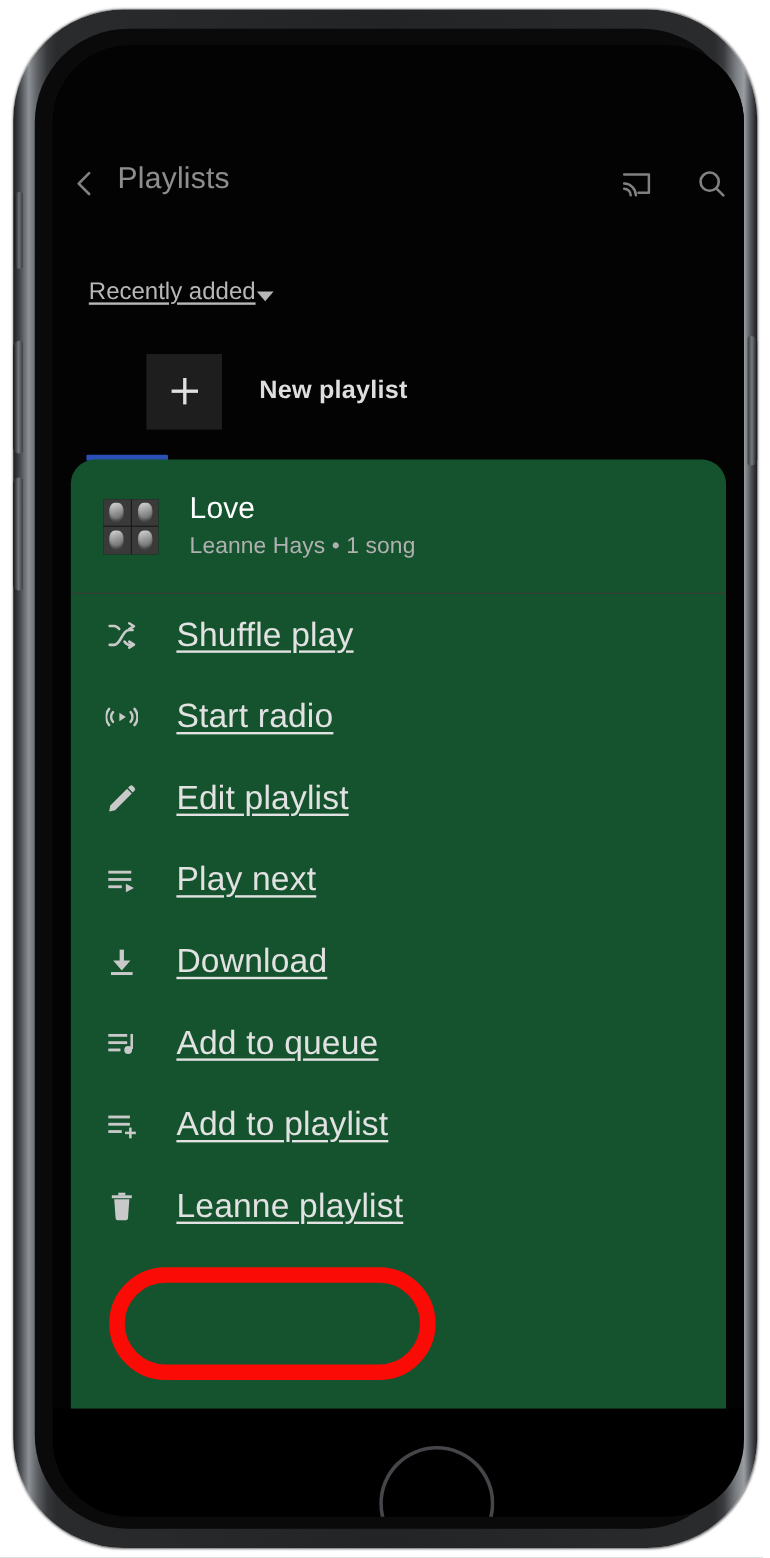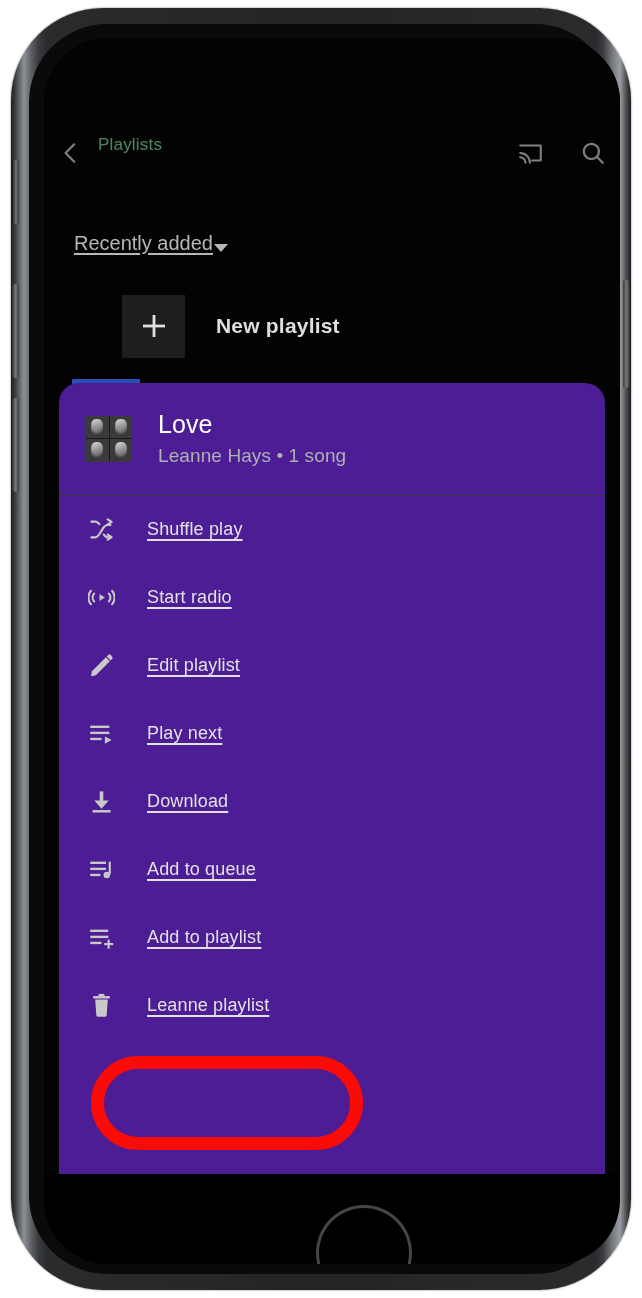--- a/index.html
+++ b/index.html
@@ -96,21 +96,21 @@
   }
 
   
   #app-top-bar{
     position:absolute; left:0px; top:118px; width:576px; height:46px;
     display:flex; align-items:flex-start; padding:0 14px;
     opacity:.55;
   }
   #back-arrow-icon{ width:26px; height:26px; margin-top:-16px; flex:0 0 auto; }
   #playlists-title{
-    flex:1; color:#86efac; font-size:17px; font-weight:400;
+    flex:1; color:#ffffff; font-size:25px; font-weight:400;
     margin-left:14px; margin-top:-21px; letter-spacing:.2px;
     white-space:nowrap; overflow:hidden;
   }
   #cast-icon{ width:26px; height:26px; margin-top:-16px; flex:0 0 auto; }
   #search-icon{ width:26px; height:26px; margin-top:-16px; margin-left:36px; flex:0 0 auto; }
 
   
   #sort-row{
     position:absolute; left:30px; top:194px;
     display:flex; align-items:center; 
@@ -140,21 +140,21 @@
   
   #tab-indicator{
     position:absolute; left:28px; top:341px; width:68px; height:5px;
     background:#2a4fb5; border-radius:1px;
   }
 
   
   #bottom-sheet{
     position:absolute; left:15px; top:345px;
     width:546px; height:791px;
-    background:#4c1d95;
+    background:#14532d;
     border-radius:20px 20px 0 0;
     overflow:hidden;
   }
   #sheet-playlist-header{
     position:relative; height:112px;
     display:flex; align-items:center; padding:0 27px;
     border-bottom:1px solid #3a3a3a;
   }
   #playlist-thumbnail{
     width:46px; height:46px; flex:0 0 auto;
@@ -183,21 +183,21 @@
   .menu-item{
     display:flex; align-items:center; height:68px; padding:0 27px;
     cursor:pointer;
   }
   .menu-icon{
     width:30px; height:30px; flex:0 0 auto;
     display:flex; align-items:center; justify-content:center;
   }
   .menu-icon svg{ display:block; }
   .menu-label{
-    margin-left:31px; color:#e2e2e2; font-size:18px; font-weight:400;
+    margin-left:31px; color:#e2e2e2; font-size:28px; font-weight:400;
     text-decoration:underline; text-underline-offset:4px;
     text-decoration-thickness:1.5px; letter-spacing:.15px;
   }
 
   
   #delete-highlight-oval{
     position:absolute; left:47px; top:1018px;
     width:272px; height:94px;
     border:13px solid #fb0b05;
     border-radius:47px;

